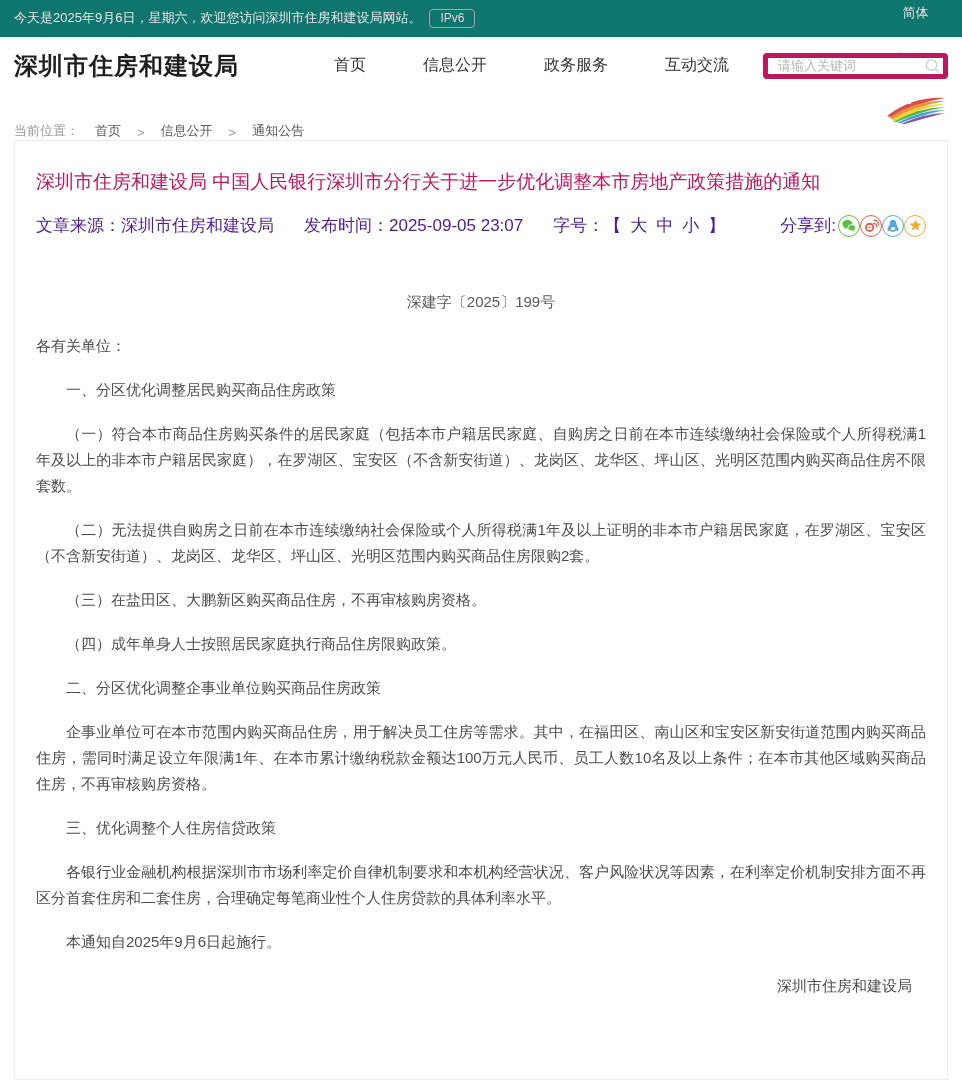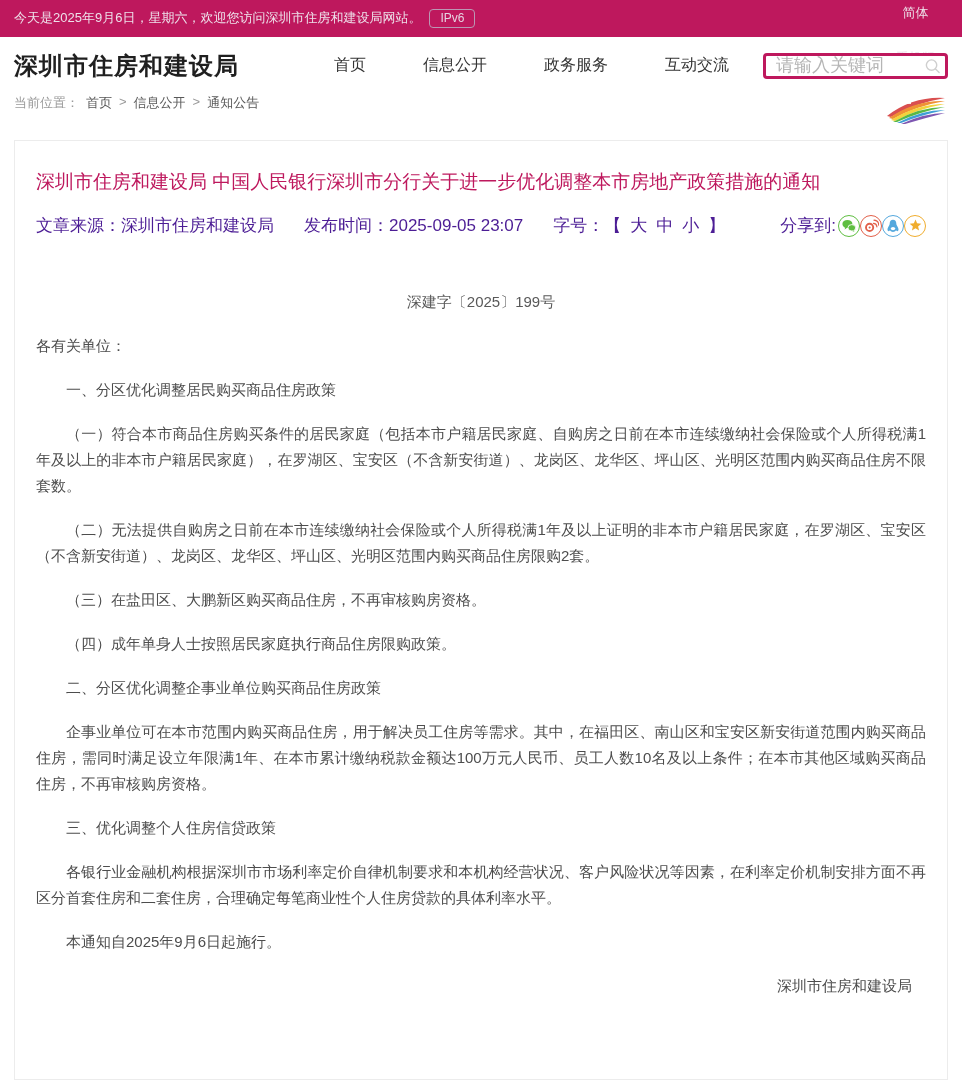--- a/index.html
+++ b/index.html
@@ -4,48 +4,48 @@
 <style>
   * { box-sizing: border-box; }
   html,body { margin:0; padding:0; }
   body {
     width:962px; height:1080px; overflow:hidden; background:#fff;
     font-family:"Liberation Sans","DejaVu Sans",sans-serif;
   }
   .container { width:934px; margin:0 auto; }
 
   
-  .topbar { background:#be185d; height:37px; font-size:13px; color:#eee0ea; }
+  .topbar { background:#0f766e; height:37px; font-size:13px; color:#eee0ea; }
   .topbar .container { height:100%; display:flex; align-items:center; justify-content:space-between; }
   .topbar-left { display:flex; align-items:center; }
   .ipv6-badge {
     margin-left:8px; border:1px solid #bb97b3; border-radius:4px;
     padding:1px 10px 2px; font-size:12px; color:#e6d2e1; line-height:1.2;
   }
   .topbar-right { display:flex; align-items:center; gap:27px;flex-direction:column; }
   .topbar-link { cursor:pointer; }
   .topbar-logo { display:flex; align-items:center; }
 
   
   .header { background:#fff; height:57px; }
   .header .container { height:100%; display:flex; align-items:center; }
   .site-title { margin:0; font-size:24px; font-weight:bold; color:#1f1f1f; letter-spacing:1px; white-space:nowrap; }
   .nav { display:flex; gap:57px; margin-left:95px; font-size:16px; color:#333; }
   .nav-item { cursor:pointer; white-space:nowrap; }
   .search { position:relative; margin-left:auto; width:185px; }
   .search input {
-    width:100%; height:26px; border:3px solid #be185d; border-radius:4px;
-    padding:0 28px 0 10px; font-size:18px; color:#a21caf; outline:none;
+    width:100%; height:26px; border:5px solid #be185d; border-radius:4px;
+    padding:0 28px 0 10px; font-size:13px; color:#a21caf; outline:none;
   }
   .search input::placeholder { color:#b5b5b5; }
   .search-icon { position:absolute; right:7px; top:50%; transform:translateY(-50%); line-height:0; cursor:pointer; }
 
   
   .breadcrumb-bar { height:46px; font-size:13px; }
-  .breadcrumb-bar .container { height:100%; display:flex; align-items:flex-start; gap:7px; color:#9a9a9a; }
+  .breadcrumb-bar .container { height:100%; display:flex; align-items:flex-end; gap:16px; color:#9a9a9a; }
   .crumb-link { color:#595959; cursor:pointer; }
   .crumb-sep { color:#9a9a9a; }
 
   
   .content-box {
     width:934px; margin:0 auto; border:1px solid #ececec;
     padding:28px 21px 40px; min-height:940px;
   }
   .article-title { margin:0; font-size:19px; font-weight:normal; color:#be185d; line-height:26px; }
   .meta-row { display:flex; align-items:flex-start; margin-top:19px; font-size:17px; color:#4c1d95; }

